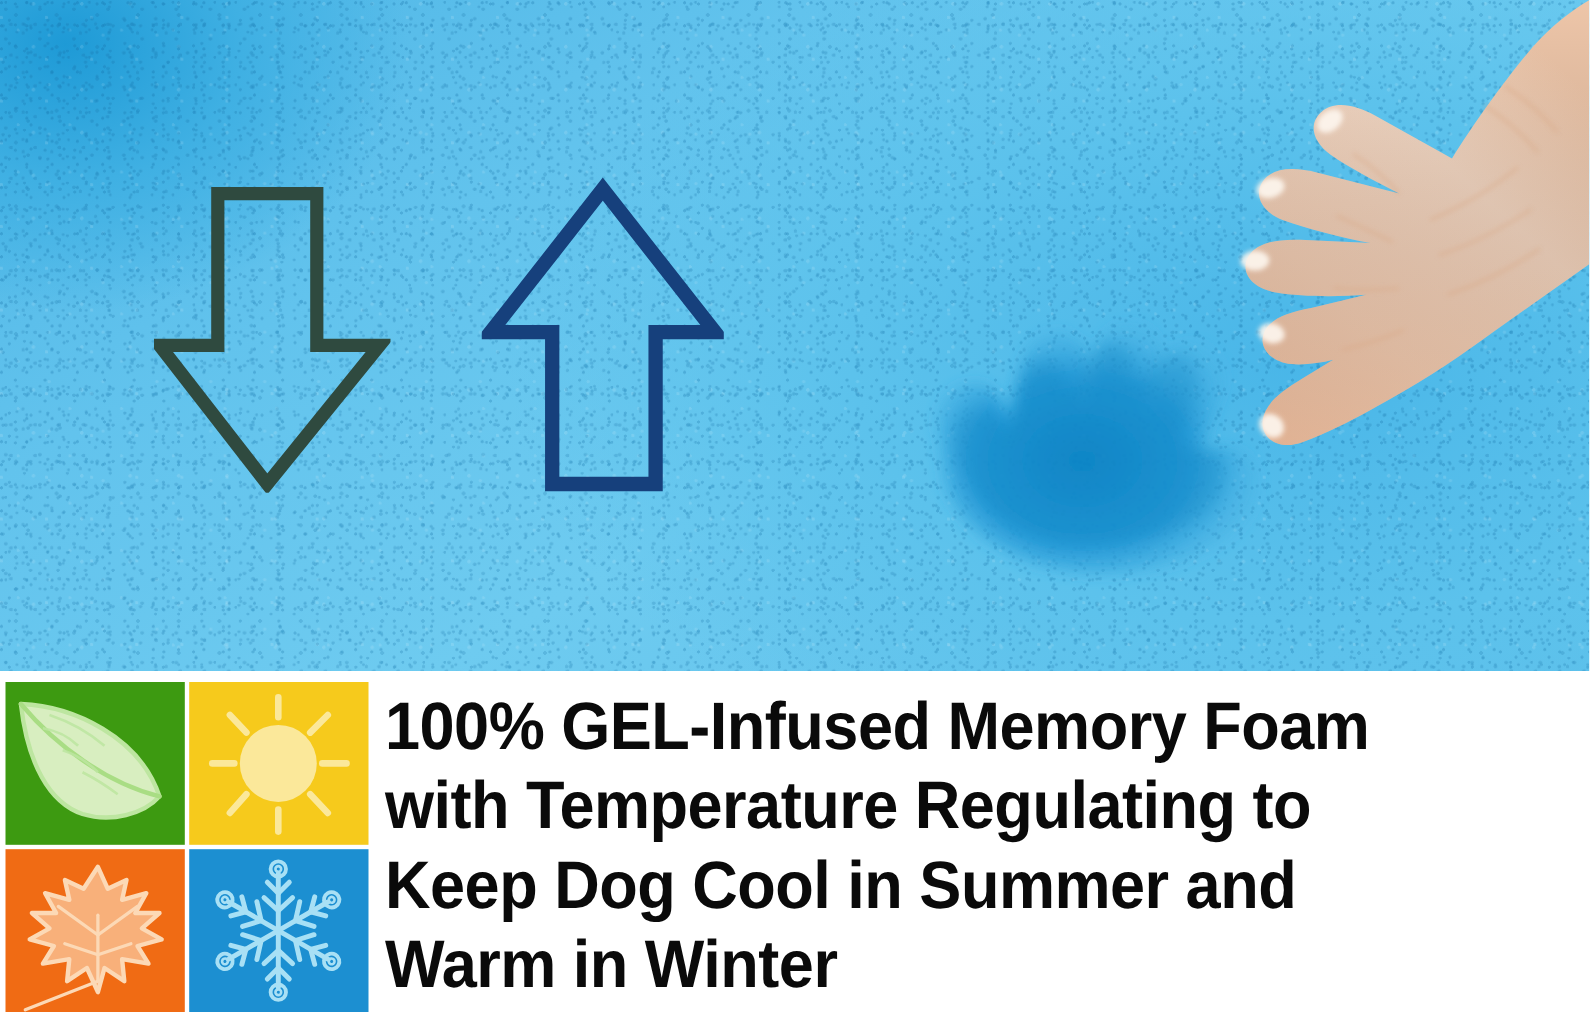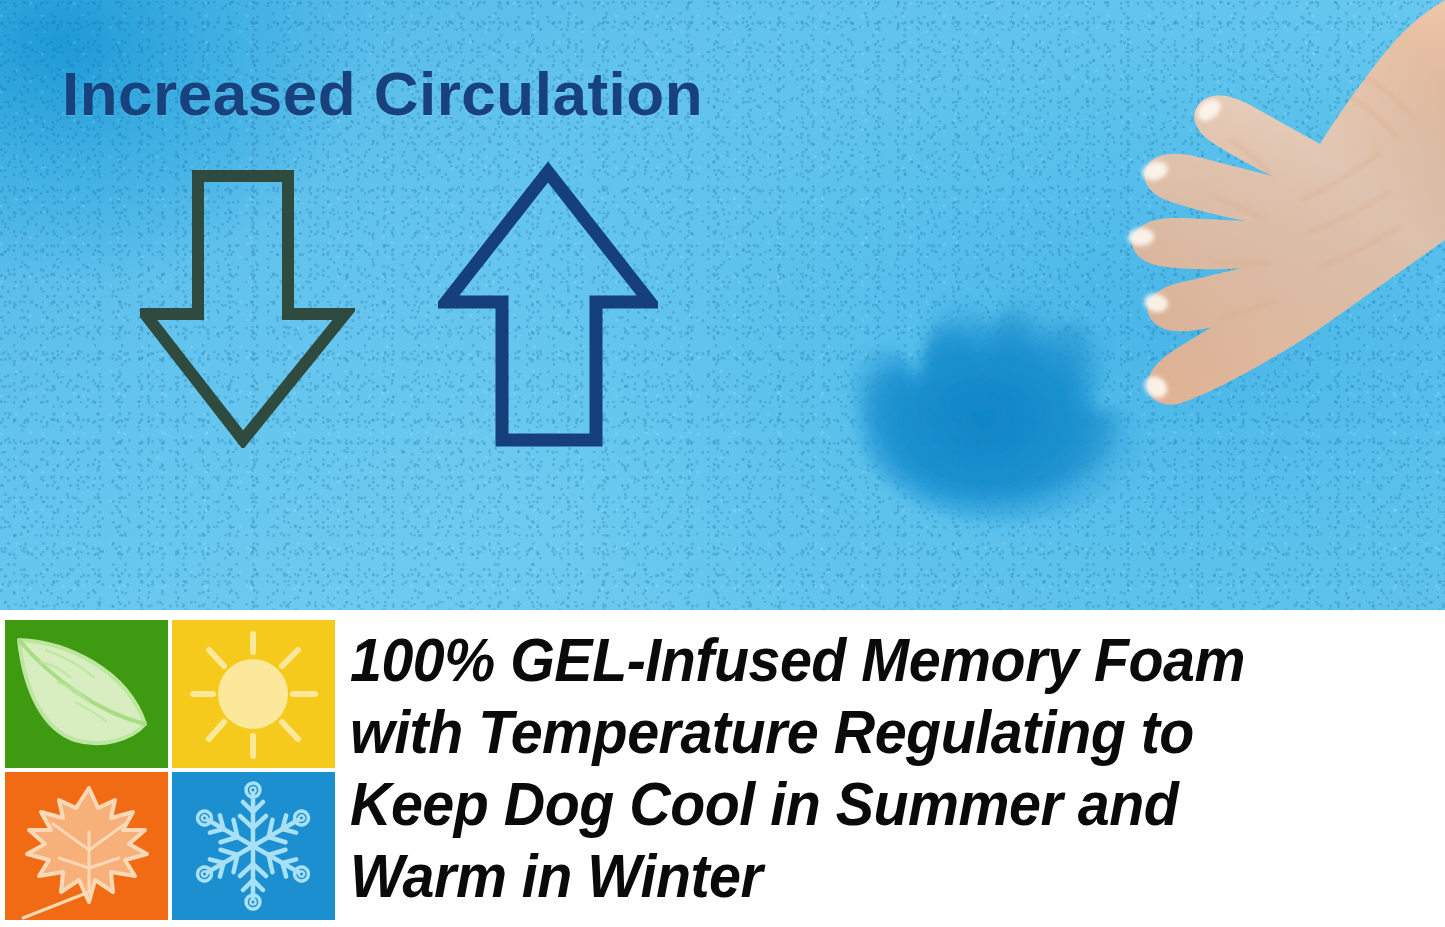--- a/index.html
+++ b/index.html
@@ -108,21 +108,20 @@
   }
 
   
   .info-panel {
     position: absolute;
     left: 0;
     top: 610px;
     width: 1445px;
     height: 285px;
     background: #ffffff;
-    font-style: italic;
   }
 
   .season-grid {
     position: absolute;
     left: 5px;
     top: 10px;
     width: 330px;
     height: 300px;
     display: grid;
     grid-template-columns: 163px 163px;
@@ -260,21 +259,20 @@
         <polygon points="58,8 148,8 148,146 205,146 103,272 5,146 58,146" fill="none" stroke="#2f4a3f" stroke-width="12" stroke-linejoin="miter" stroke-linecap="square"></polygon>
       </svg>
     </div>
 
     <div id="arrow-up-wrap" class="arrow-svg">
       <svg width="220" height="290" viewBox="0 0 220 290">
         <polygon points="110,12 212,142 158,142 158,280 64,280 64,142 8,142" fill="none" stroke="#16407c" stroke-width="13" stroke-linejoin="miter" stroke-linecap="square"></polygon>
       </svg>
     </div>
 
-    <div id="caption-top" class="photo-caption">Increased Circulation</div>
 
   </div>
 
   <div class="info-panel">
 
     <div class="season-grid">
 
       <div class="season-tile" style="background:#3d9a11">
         <svg viewBox="0 0 163 148">
           <path d="M14,20 C62,22 122,50 140,104 C126,120 96,128 70,120

